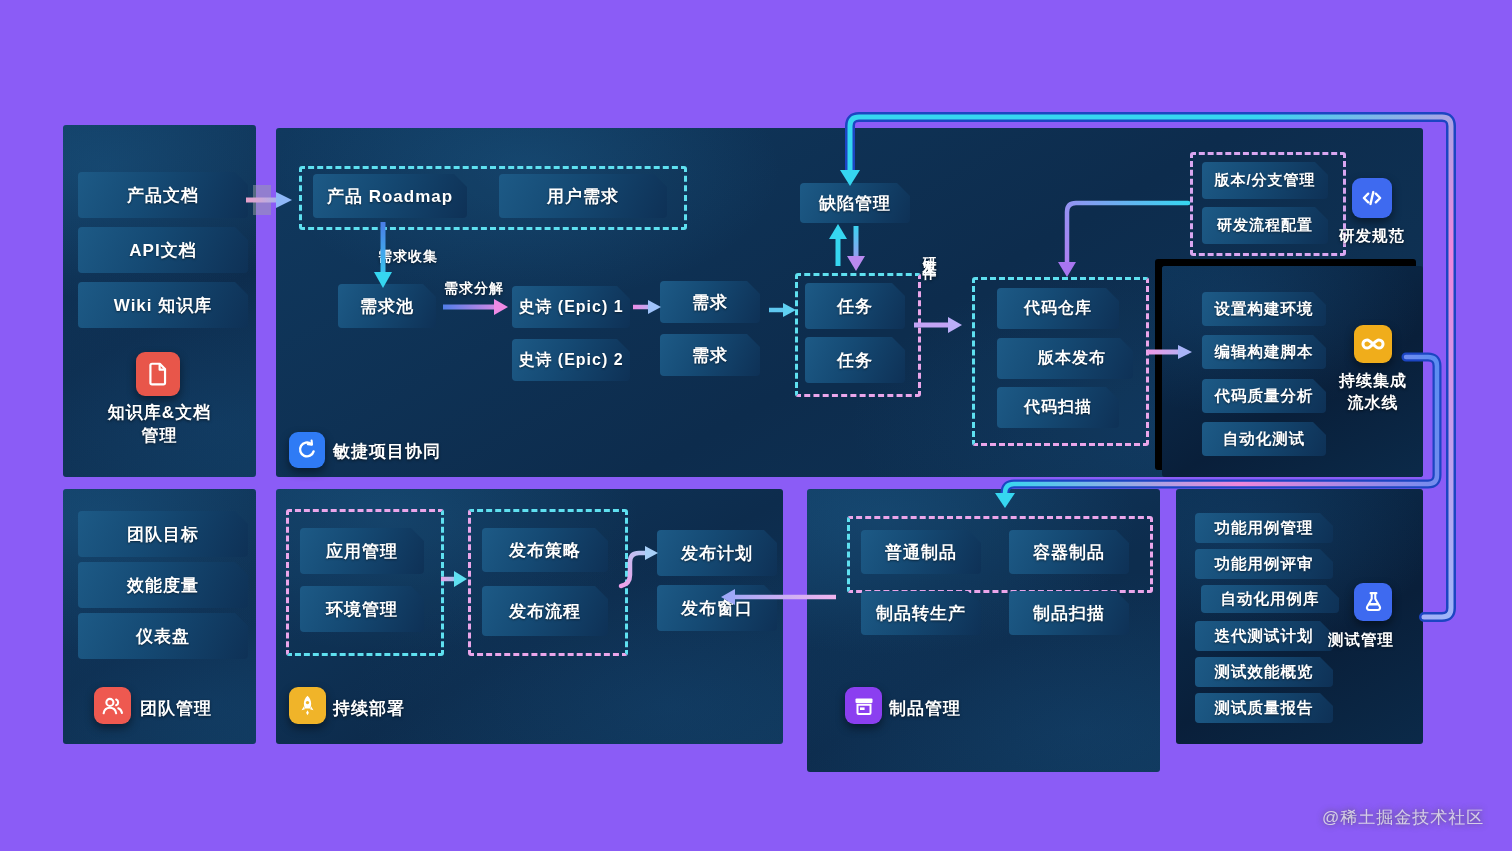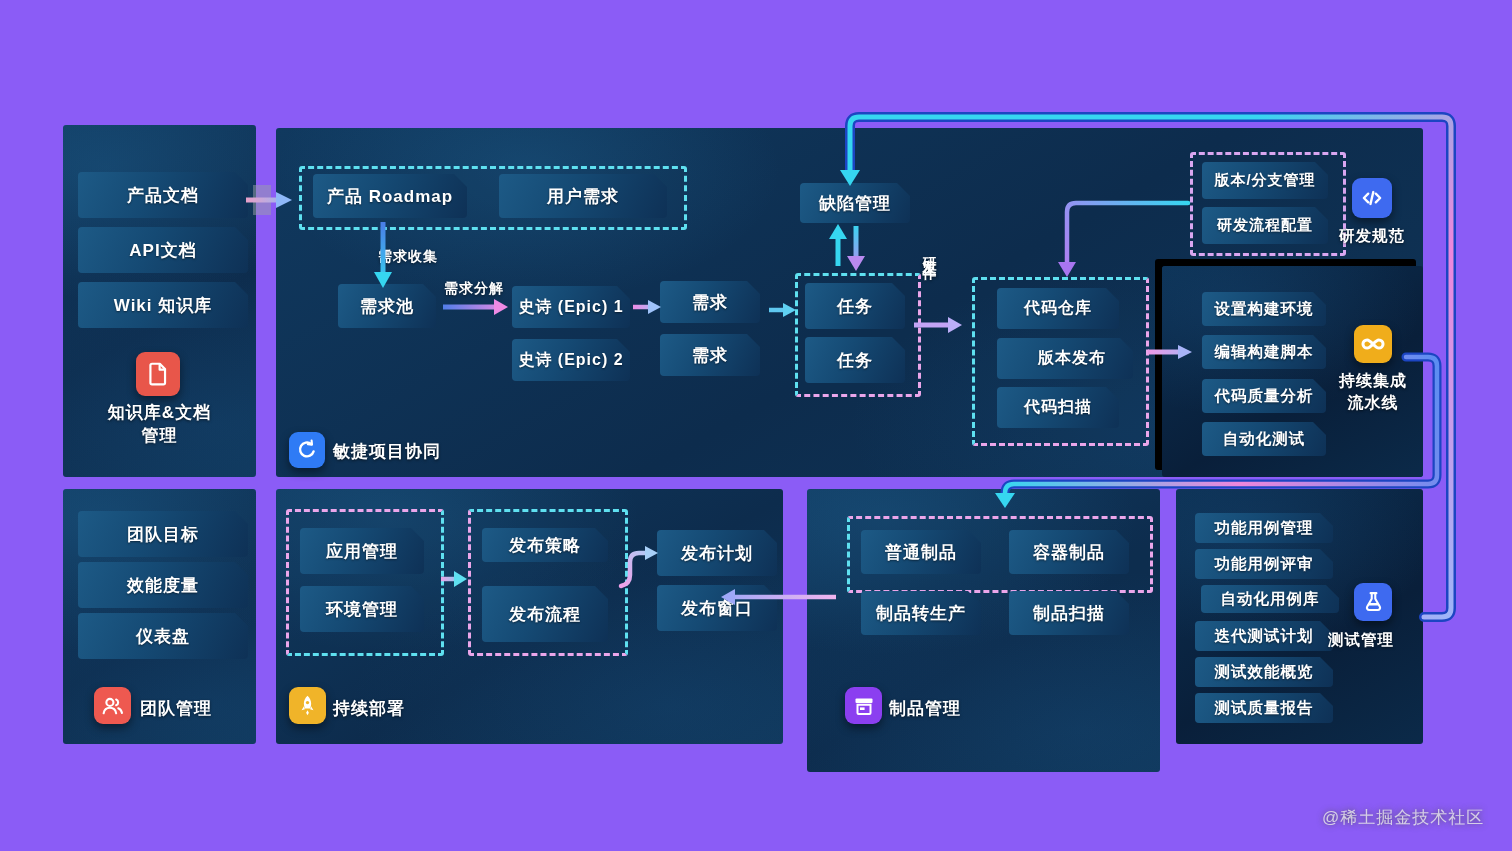--- a/index.html
+++ b/index.html
@@ -129,22 +129,22 @@
       </svg>
     </div>
     <div class="lbl seclbl" style="left:77px;top:208px;">团队管理</div>
   </div>
 
   <div class="panel" style="left:276px;top:489px;width:507px;height:255px;">
     <div class="dash" style="left:10px;top:20px;width:152px;height:141px;border-color:#eba6ea #5fe0f0 #5fe0f0 #eba6ea;"></div>
     <div class="chip" style="left:24px;top:39px;width:124px;height:46px;">应用管理</div>
     <div class="chip" style="left:24px;top:97px;width:124px;height:46px;">环境管理</div>
     <div class="dash" style="left:192px;top:20px;width:154px;height:141px;border-color:#5fe0f0 #5fe0f0 #eba6ea #eba6ea;"></div>
-    <div class="chip" style="left:206px;top:39px;width:126px;height:34px;">发布策略</div>
-    <div class="chip" style="left:206px;top:97px;width:126px;height:56px;">发布流程</div>
+    <div class="chip" style="left:206px;top:39px;width:126px;height:44px;">发布策略</div>
+    <div class="chip" style="left:206px;top:97px;width:126px;height:50px;">发布流程</div>
     <div class="chip" style="left:381px;top:41px;width:120px;height:46px;">发布计划</div>
     <div class="chip" style="left:381px;top:96px;width:120px;height:46px;">发布窗口</div>
     <div class="ic" style="left:13px;top:198px;width:37px;height:37px;background:#f0b429;">
       <svg width="25" height="25" viewBox="0 0 24 24">
         <path d="M12 2.6c2.4 2 3.5 4.8 3.5 7.5 0 1.8-.4 3.4-1.1 4.7H9.6a10.4 10.4 0 0 1-1.1-4.7c0-2.7 1.1-5.5 3.5-7.5z" fill="#fff"></path>
         <circle cx="12" cy="9.2" r="1.6" fill="#f0b429"></circle>
         <path d="M8.6 12.8L6.3 16.5l3.2-.9zM15.4 12.8l2.3 3.7-3.2-.9z" fill="#fff"></path>
         <path d="M12 16.6l1.3 2.4L12 21.4l-1.3-2.4z" fill="#fff"></path>
       </svg>
     </div>

